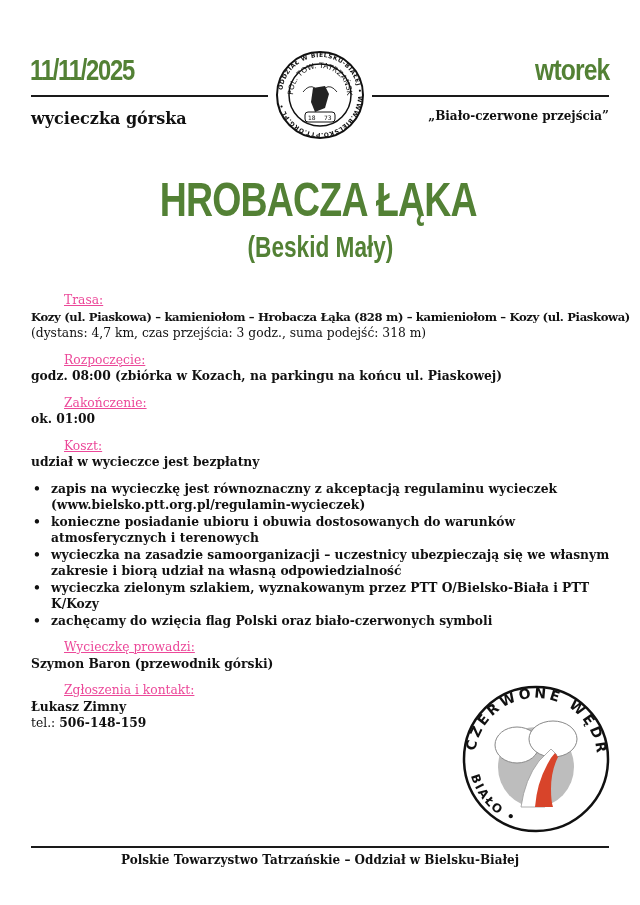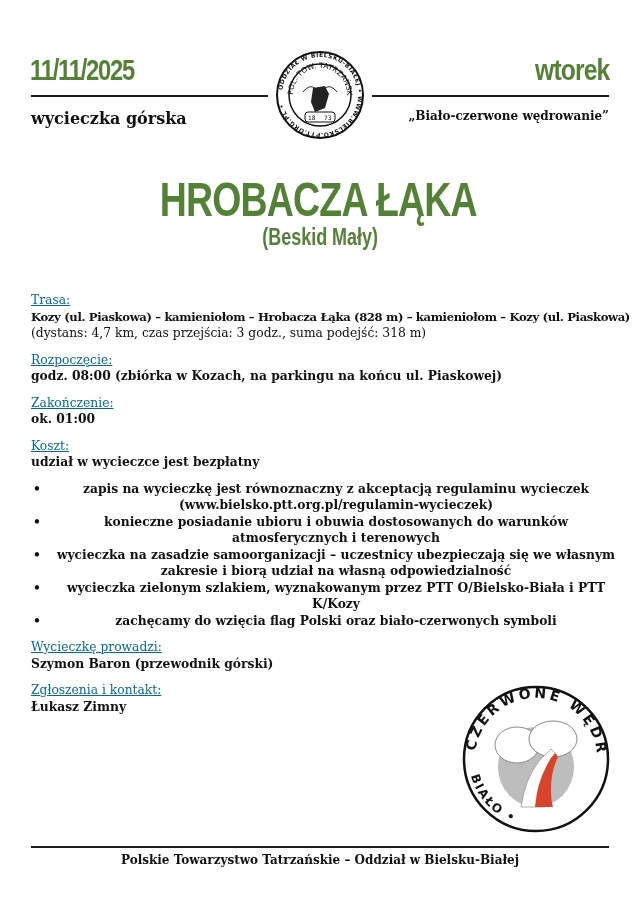--- a/index.html
+++ b/index.html
@@ -11,44 +11,44 @@
                 font-size: 29px; letter-spacing: -1.5px; transform: scaleX(0.82); transform-origin: left top; }
     .hdr-day { right: 31px; top: 54px; font-family: "Liberation Sans", sans-serif; font-weight: bold;
                font-size: 29px; letter-spacing: -1px; transform: scaleX(0.85); transform-origin: right top; }
     .rule { height: 2px; background: #1a1a1a; }
     .sub-left { left: 31px; top: 109px; font-size: 16px; font-weight: bold; }
     .sub-right { right: 31px; top: 109px; font-size: 12px; font-weight: bold; }
     .logo-ptt { left: 275px; top: 50px; width: 90px; height: 90px; }
     .title { left: 0; width: 636px; top: 172px; text-align: center; font-family: "Liberation Sans", sans-serif;
              font-weight: bold; font-size: 48px; letter-spacing: -1px; }
     .title span { display: inline-block; transform: scaleX(0.78); }
-    .subtitle { left: 0; width: 640px; top: 224px; text-align: center; font-family: "Liberation Sans", sans-serif;
-                font-weight: bold; font-size: 23px; }
+    .subtitle { left: 0; width: 640px; top: 231px; text-align: center; font-family: "Liberation Sans", sans-serif;
+                font-weight: bold; font-size: 29px; }
     .subtitle span { display: inline-block; transform: scaleX(0.78); }
     .content { left: 31px; top: 292px; width: 590px; font-size: 12.3px; line-height: 16.5px; }
-    .label { text-decoration: underline; font-weight: normal; color: #0369a1; margin-top: 8px; }
+    .label { text-decoration: underline; font-weight: normal; color: #ec4899; margin-top: 8px; margin-left: 33px; }
     .section { margin-bottom: 10px; }
     .bold { font-weight: bold; }
     .route { font-weight: bold; font-size: 11.6px; letter-spacing: -0.35px; white-space: nowrap; }
-    ul.info { list-style: none; padding: 0; margin: 2px 0 0 0; text-align: center; }
+    ul.info { list-style: none; padding: 0; margin: 2px 0 0 0; }
     ul.info li { position: relative; padding-left: 20px; font-weight: bold; }
     ul.info li::before { content: "•"; position: absolute; left: 2px; top: 0; font-weight: bold; }
     .logo-bc { left: 455px; top: 683px; width: 162px; height: 152px; }
     .footer-rule { left: 31px; top: 846px; width: 578px; }
     .footer { left: 0; width: 640px; top: 853px; text-align: center; font-size: 12px; font-weight: bold; }
   </style>
 </head>
 <body>
 
 <div class="abs hdr-date green">11/11/2025</div>
 <div class="abs hdr-day green">wtorek</div>
 <div class="abs rule" style="left:31px; top:95px; width:237px;"></div>
 <div class="abs rule" style="left:372px; top:95px; width:237px;"></div>
 <div class="abs sub-left">wycieczka górska</div>
-<div class="abs sub-right">„Biało-czerwone wędrowanie”</div>
+<div class="abs sub-right">„Biało-czerwone przejścia”</div>
 
 <div class="abs logo-ptt">
   <svg width="90" height="90" viewBox="0 0 90 90">
     <defs>
       <path id="outerArc" d="M 45,45 m -38,0 a 38,38 0 1,1 76,0 a 38,38 0 1,1 -76,0"></path>
       <path id="innerArc" d="M 18,45 a 27,27 0 0,1 54,0"></path>
     </defs>
     <circle cx="45" cy="45" r="43" fill="#fff" stroke="#111" stroke-width="2"></circle>
     <circle cx="45" cy="45" r="31" fill="none" stroke="#111" stroke-width="1.5"></circle>
     <text font-size="6" font-family="DejaVu Sans, sans-serif" font-weight="bold" fill="#111" letter-spacing="0.5">
@@ -95,20 +95,21 @@
       <li>zachęcamy do wzięcia flag Polski oraz biało-czerwonych symboli</li>
     </ul>
   </div>
   <div class="section">
     <div class="label">Wycieczkę prowadzi:</div>
     <div class="bold">Szymon Baron (przewodnik górski)</div>
   </div>
   <div class="section">
     <div class="label">Zgłoszenia i kontakt:</div>
     <div class="bold">Łukasz Zimny</div>
+    <div><span>tel.: </span><span class="bold">506-148-159</span></div>
   </div>
 </div>
 
 <div class="abs logo-bc">
   <svg width="162" height="152" viewBox="0 0 162 152">
     <defs>
       <path id="bcTop" d="M 20,76 a 61,61 0 0,1 122,0"></path>
       <path id="bcBottom" d="M 14,76 a 67,67 0 0,0 134,0"></path>
     </defs>
     <circle cx="81" cy="76" r="72" fill="#fff" stroke="#111" stroke-width="2.5"></circle>

